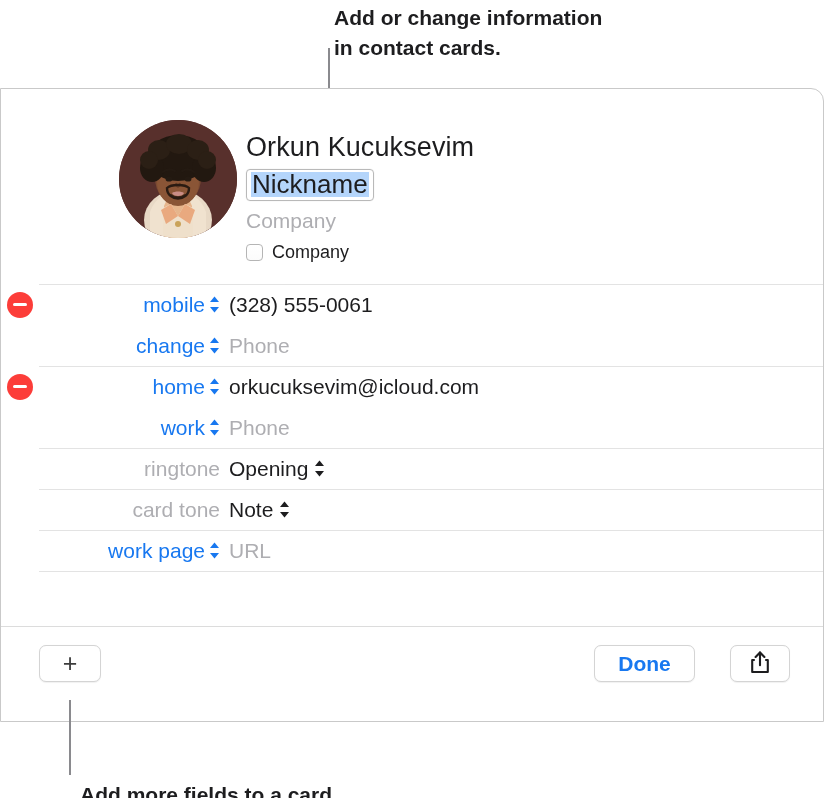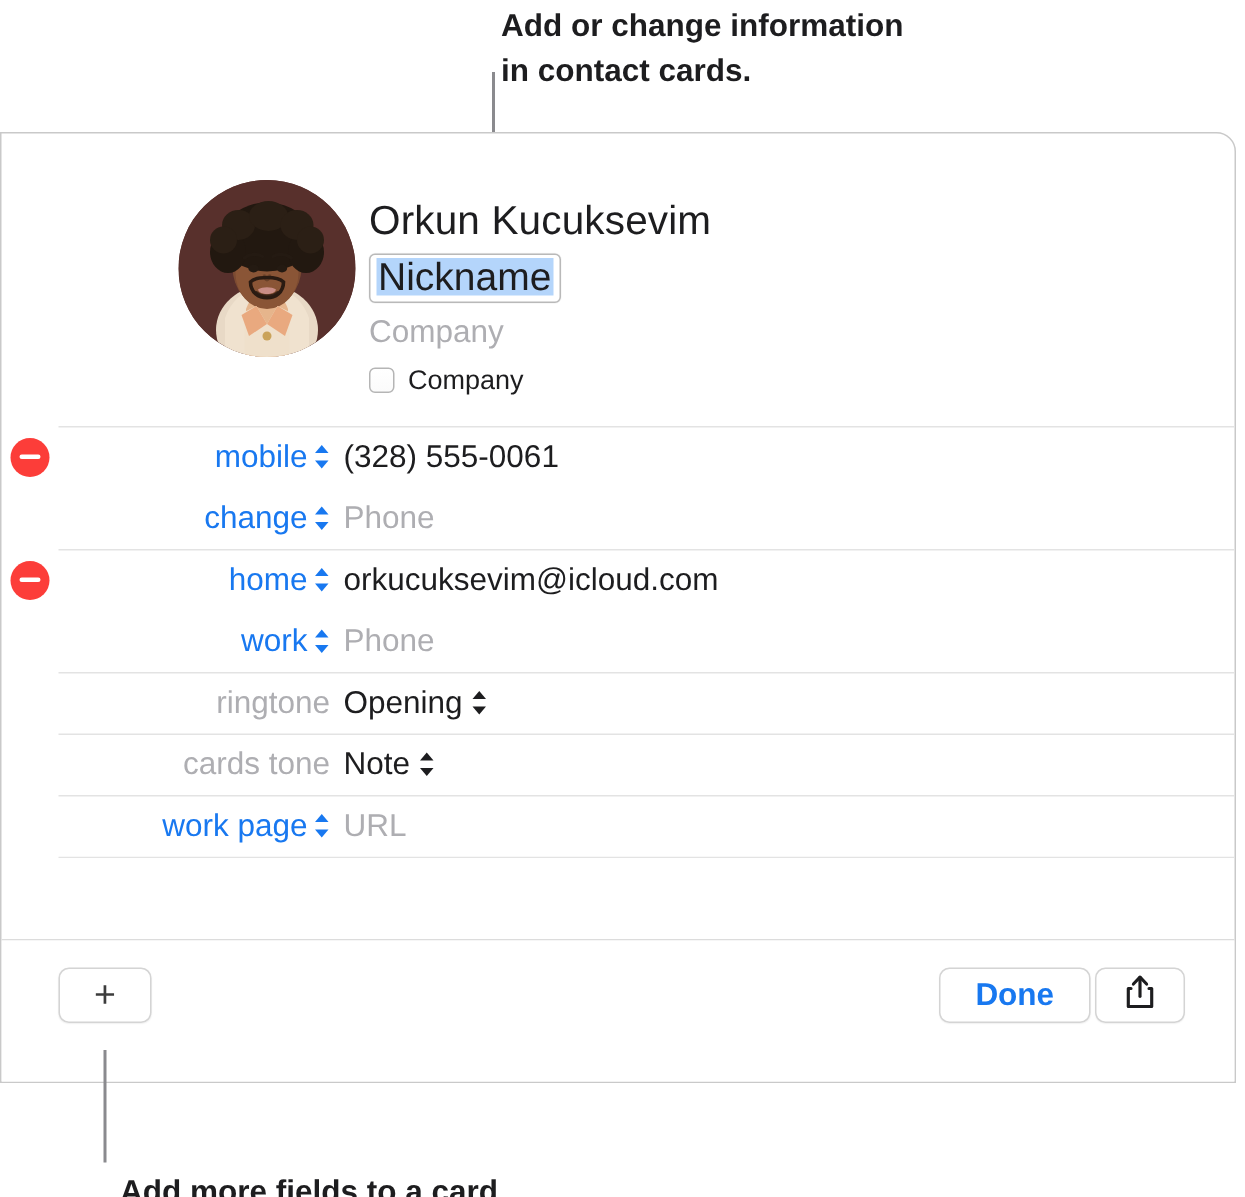--- a/index.html
+++ b/index.html
@@ -243,21 +243,21 @@
     justify-content: center;
     box-sizing: border-box;
   }
   #add-field-button { left: 38px; top: 18px; width: 62px; height: 37px; }
   #add-field-button .plus-glyph {
     font-size: 25px;
     line-height: 25px;
     color: #3c3c3c;
     font-family: "Liberation Sans", sans-serif;
   }
-  #done-button { left: 593px; top: 18px; width: 101px; height: 37px; margin-left: 32px; }
+  #done-button { left: 593px; top: 18px; width: 101px; height: 37px; }
   #done-label {
     font-size: 21px;
     line-height: 24px;
     color: #1878f0;
     font-weight: bold;
   }
   #share-button { left: 729px; top: 18px; width: 60px; height: 37px; }
 </style>
 </head>
 <body>
@@ -405,21 +405,21 @@
             <svg width="11" height="7" viewBox="0 0 11 7">
               <path d="M5.5 6.4 L1 1 L10 1 Z" fill="#1d1d1f"></path>
             </svg>
           </span>
         </div>
       </div>
       <div class="field-row">
         <div class="rule"></div>
         <div class="remove-cell"></div>
         <div class="label-cell">
-          <span class="field-label muted">cards tone</span>
+          <span class="field-label muted">card tone</span>
         </div>
         <div class="value-cell strong">
           <span>Note</span>
           <span class="stepper">
             <svg width="11" height="7" viewBox="0 0 11 7">
               <path d="M5.5 0.6 L10 6 L1 6 Z" fill="#1d1d1f"></path>
             </svg>
             <svg width="11" height="7" viewBox="0 0 11 7">
               <path d="M5.5 6.4 L1 1 L10 1 Z" fill="#1d1d1f"></path>
             </svg>

